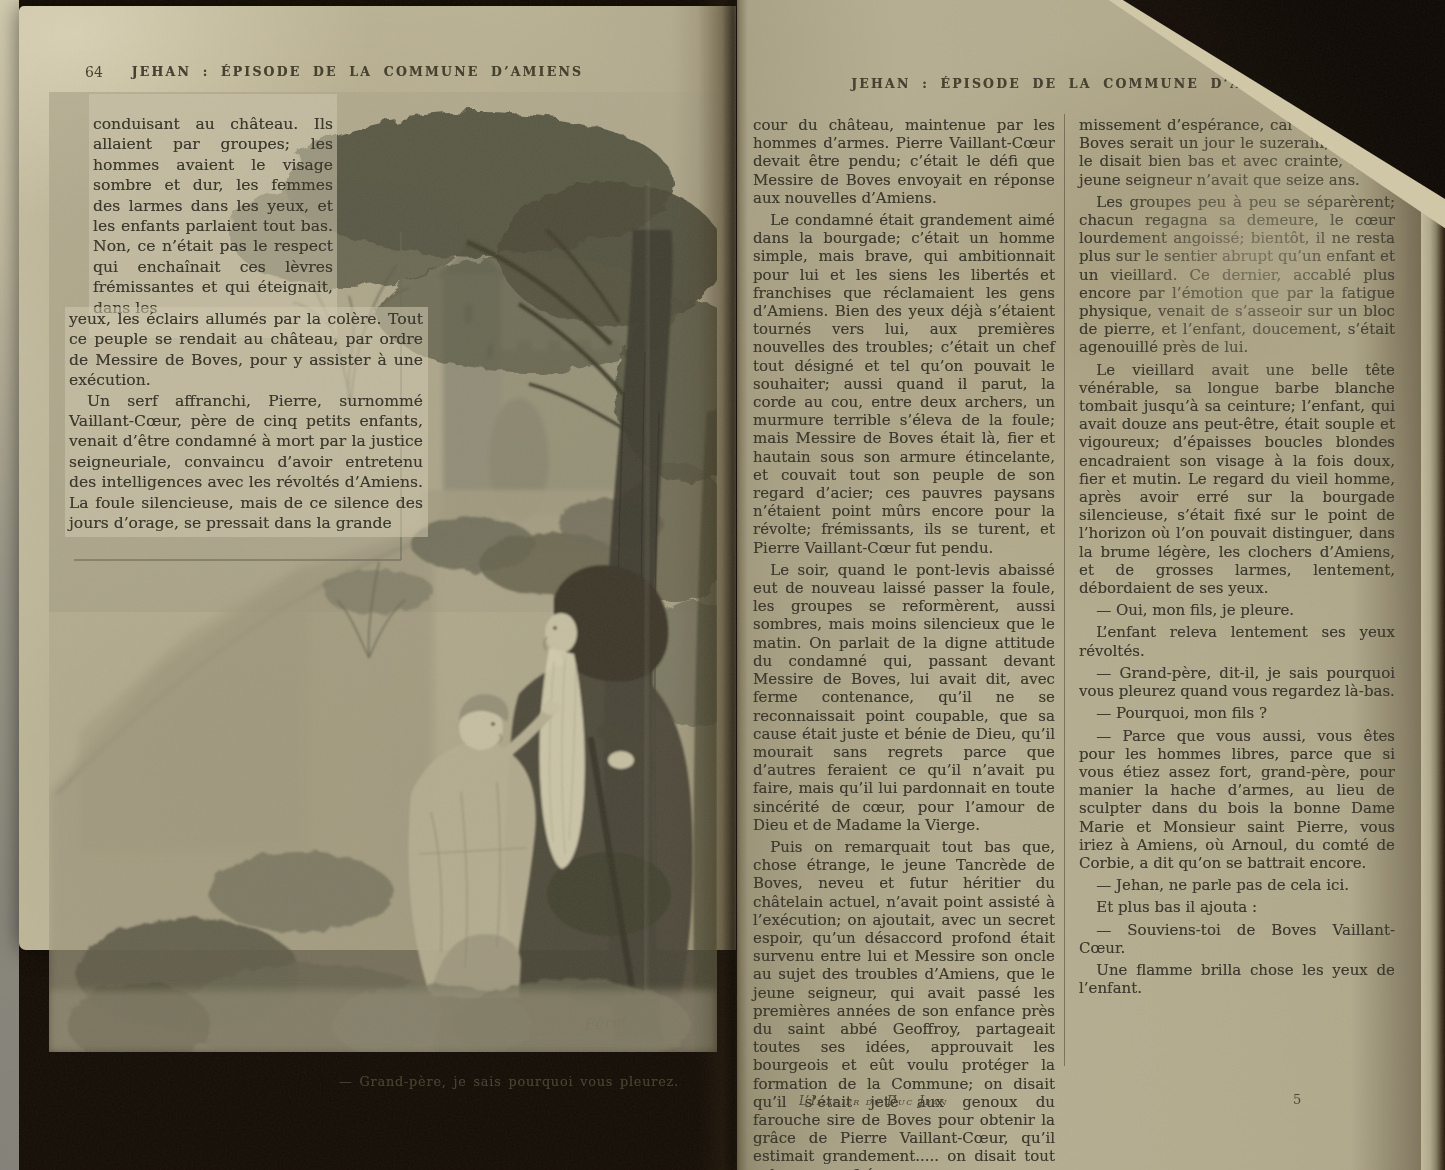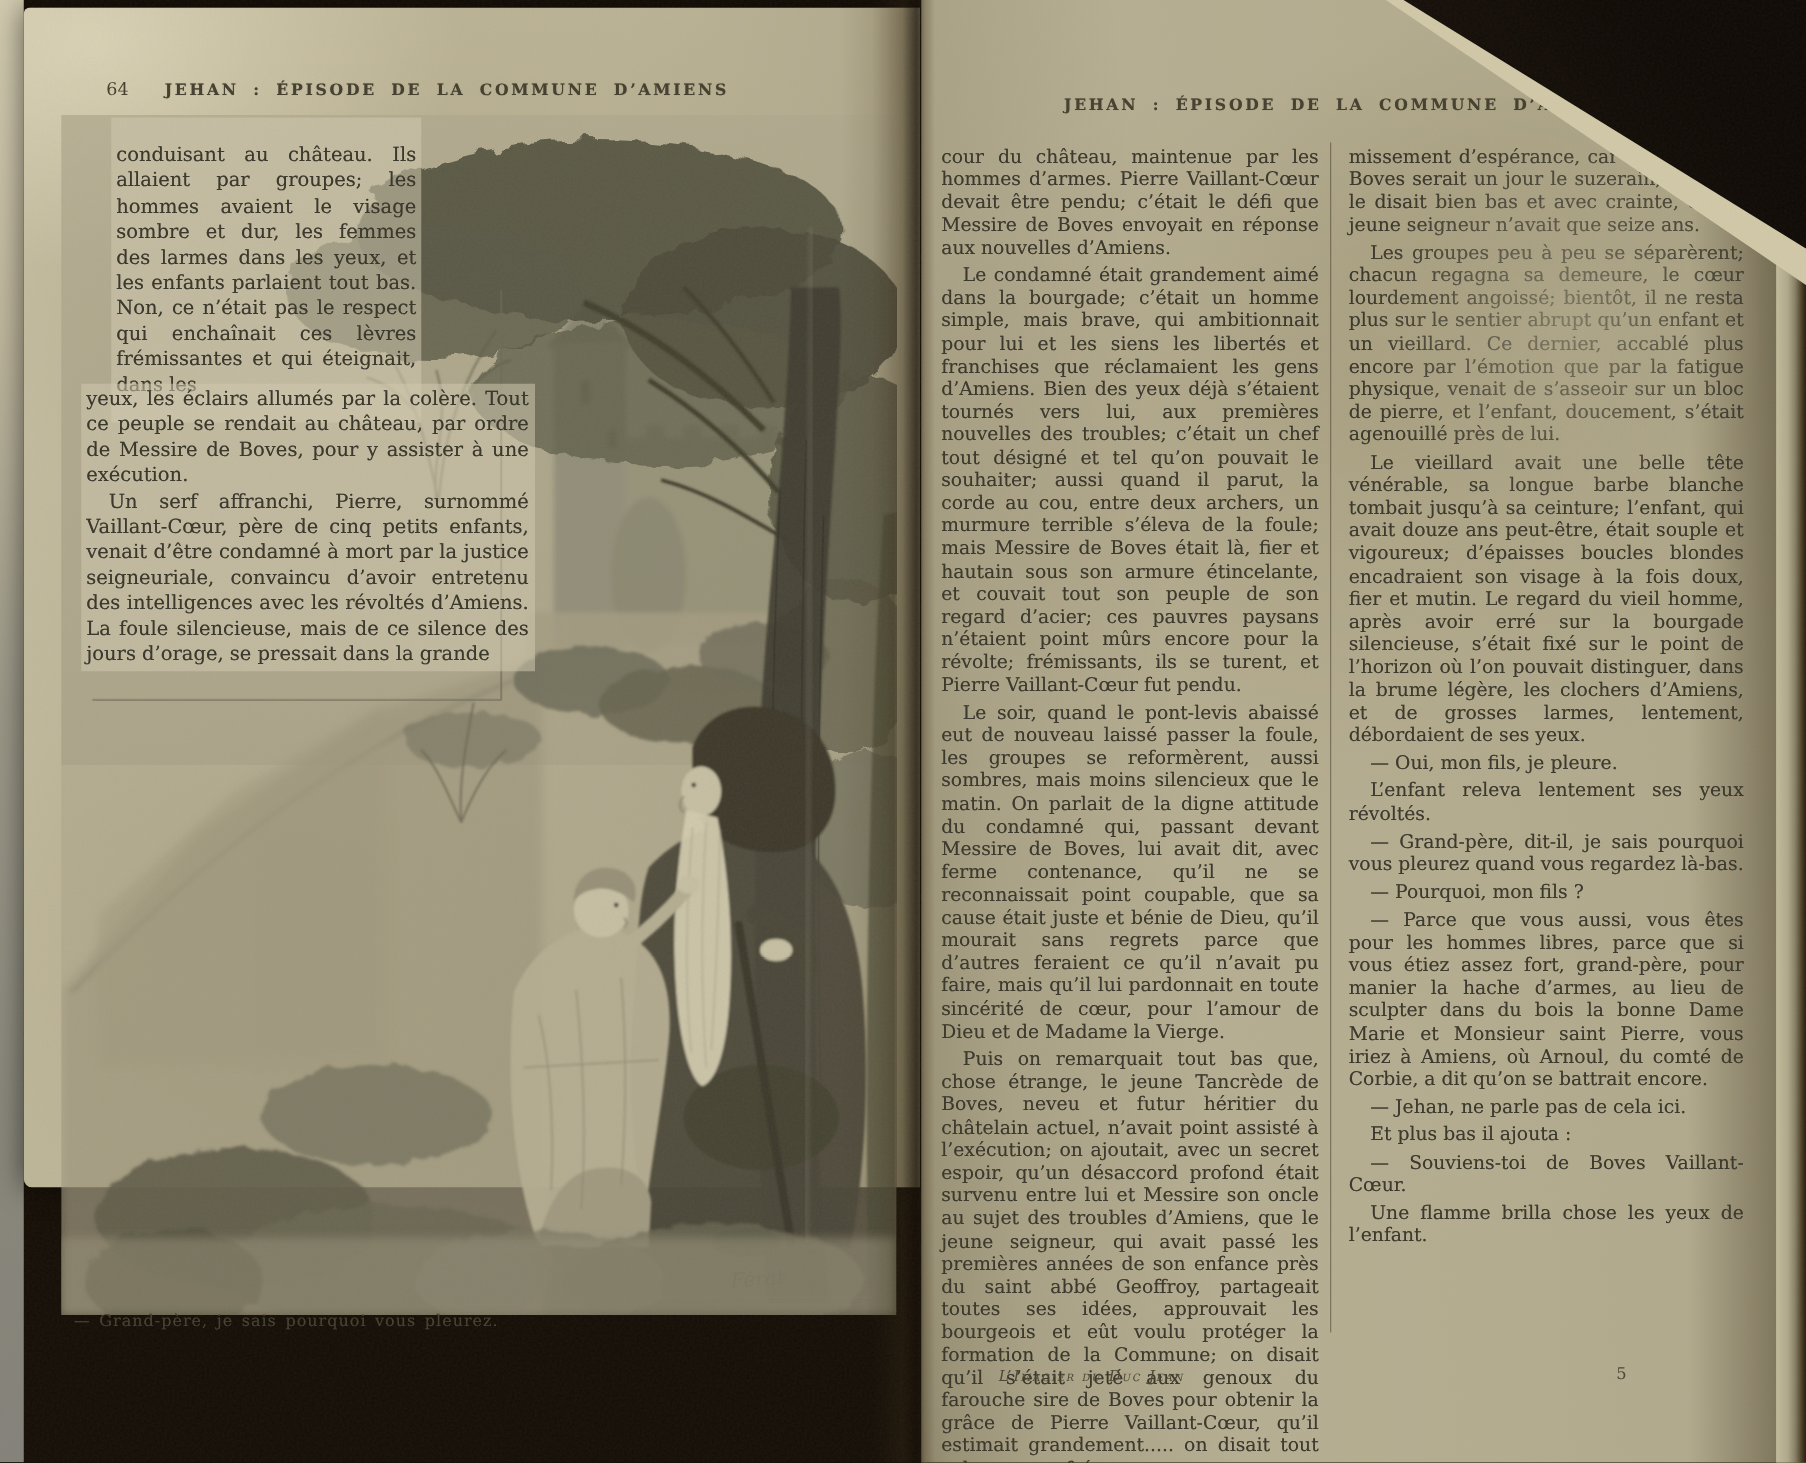--- a/index.html
+++ b/index.html
@@ -30,21 +30,21 @@
   .pageno-right{right:74px;top:0;}
   
   .text-panel{position:absolute;background:rgba(210,203,176,.55);
     text-align:justify;line-height:20.4px;font-size:15.6px;
     text-shadow:0 0 .5px rgba(57,54,43,.55);}
   .panel-narrow{left:46px;top:88px;width:240px;padding:20px 4px;margin-left:24px;}
   .panel-wide{left:46px;top:301px;width:354px;padding:2px 5px 4px 4px;}
   .text-panel p{margin:0;}
   .indent{text-indent:1.15em;}
   .illustration{position:absolute;left:30px;top:86px;width:668px;height:960px;}
-  .caption{position:absolute;left:40px;top:1044px;width:620px;text-align:left;
+  .caption{position:absolute;left:40px;top:1068px;width:620px;text-align:right;
     font-size:12.8px;letter-spacing:.8px;word-spacing:2px;color:#45412f;
     text-shadow:0 0 .5px rgba(69,65,47,.5);}
   
   .gutter{position:absolute;left:698px;top:0;width:50px;height:1170px;z-index:5;
     background:linear-gradient(90deg,rgba(56,44,22,0) 0%,rgba(56,44,22,.30) 48%,
       rgba(22,15,6,.62) 70%,rgba(56,44,22,.28) 84%,rgba(56,44,22,0) 100%);}
   
   .page-right{position:absolute;left:737px;top:0;width:708px;height:1170px;
     background:
       radial-gradient(520px 420px at 48% 30%, rgba(112,94,54,.12), rgba(112,94,54,0) 72%),

